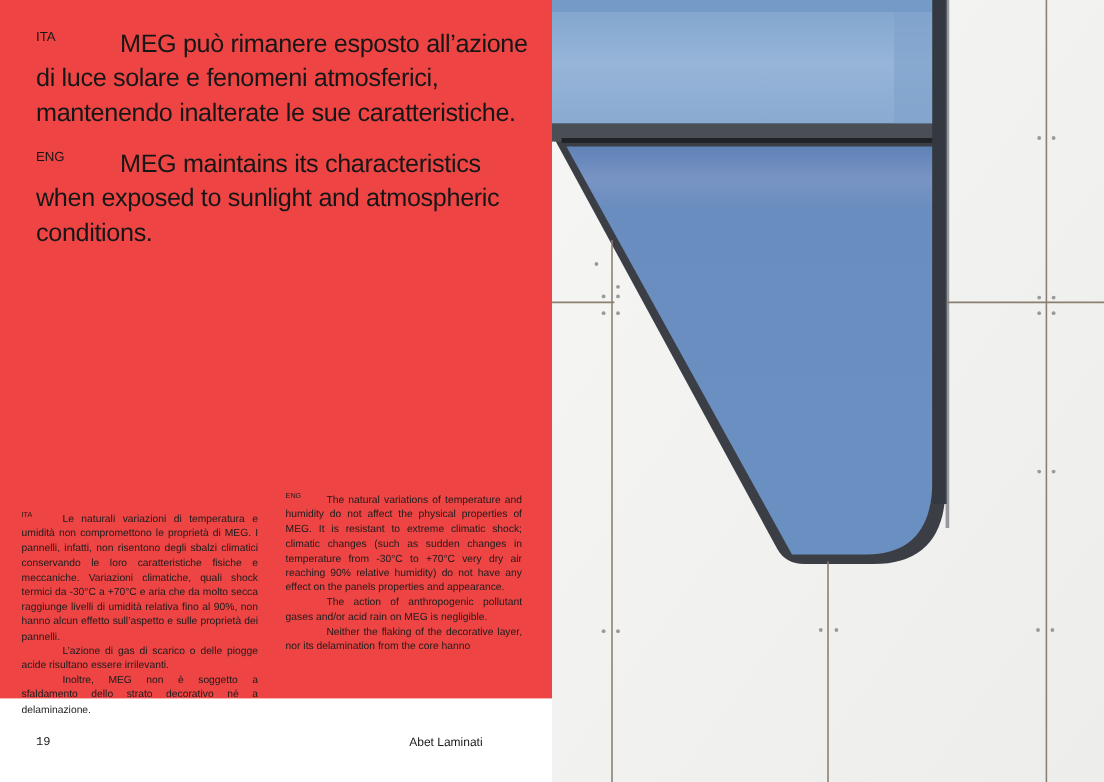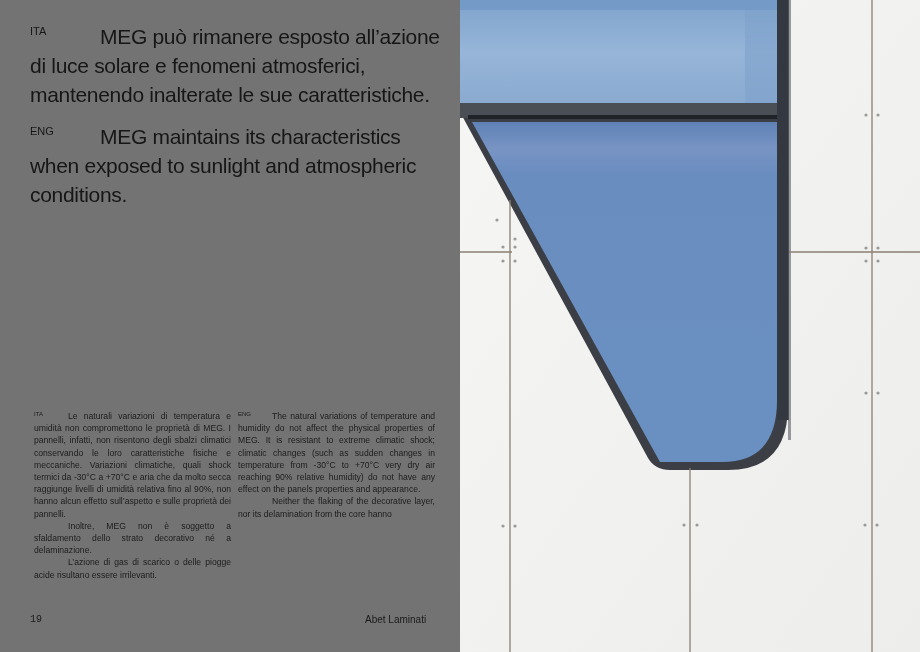--- a/index.html
+++ b/index.html
@@ -1,35 +1,35 @@
 <!DOCTYPE html>
 <html><head>
 <meta charset="utf-8">
 <style>
   * { margin: 0; padding: 0; box-sizing: border-box; }
   html, body { width: 920px; height: 652px; overflow: hidden; background: #ffffff; }
   body { position: relative; font-family: "Liberation Sans", sans-serif; color: #1a1a1a; }
 
-  .page-left { position: absolute; left: 0; top: 0; width: 460px; height: 652px; background: #737373; }
+  .page-left { position: absolute; left: 0; top: 0; width: 460px; height: 582px; background: #ef4444; }
 
   .headline { position: absolute; left: 30px; width: 410px; font-size: 21px; line-height: 29px; letter-spacing: -0.3px; color: #161616; }
   .headline.ita { top: 22px; }
   .headline.eng { top: 122px; }
   .lang-tag { position: absolute; left: 0; top: 3px; font-size: 11px; line-height: 12px; letter-spacing: 0; }
   .headline .indent { display: inline-block; width: 70px; }
 
   .body-col { position: absolute; top: 410px; width: 197px; font-size: 8.6px; line-height: 12.2px; color: #1c1c1c; text-align: justify; hyphens: manual; }
-  .body-col.ita { left: 34px; }
+  .body-col.ita { left: 18px; margin-top: 16px; }
   .body-col.eng { left: 238px; }
   .body-col p { text-indent: 34px; }
   .body-col .small-tag { position: absolute; left: 0; top: 0; font-size: 6px; line-height: 8px; }
 
   .footer { position: absolute; top: 614px; font-size: 10px; line-height: 12px; color: #1a1a1a; }
   .footer.page-no { left: 30px; font-family: Liberation Mono, monospace; }
-  .footer.brand { left: 365px; }
+  .footer.brand { left: 341px; }
 
   .photo { position: absolute; left: 460px; top: 0; width: 460px; height: 652px; overflow: hidden; background: #f4f4f2; }
   .photo svg { display: block; }
 </style>
 </head>
 <body>
 
 <div class="page-left">
 
   <div class="headline ita">
@@ -38,27 +38,28 @@
   </div>
 
   <div class="headline eng">
     <span class="lang-tag">ENG</span>
     <span class="indent"></span><span>MEG maintains its characteristics when exposed to sunlight and atmospheric conditions.</span>
   </div>
 
   <div class="body-col ita">
     <span class="small-tag">ITA</span>
     <p>Le naturali variazioni di temperatura e umidità non compromettono le proprietà di MEG. I pannelli, infatti, non risentono degli sbalzi climatici conservando le loro caratteristiche fisiche e meccaniche. Variazioni climatiche, quali shock termici da -30°C a +70°C e aria che da molto secca raggiunge livelli di umidità relativa fino al 90%, non hanno alcun effetto sull’aspetto e sulle proprietà dei pannelli.</p>
+    <p>L’azione di gas di scarico o delle piogge acide risultano essere irrilevanti.</p>
     <p>Inoltre, MEG non è soggetto a sfaldamento dello strato decorativo né a delaminazione.</p>
-    <p>L’azione di gas di scarico o delle piogge acide risultano essere irrilevanti.</p>
   </div>
 
   <div class="body-col eng">
     <span class="small-tag">ENG</span>
     <p>The natural variations of temperature and humidity do not affect the physical properties of MEG. It is resistant to extreme climatic shock; climatic changes (such as sudden changes in temperature from -30°C to +70°C very dry air reaching 90% relative humidity) do not have any effect on the panels properties and appearance.</p>
+    <p>The action of anthropogenic pollutant gases and/or acid rain on MEG is negligible.</p>
     <p>Neither the flaking of the decorative layer, nor its delamination from the core hanno</p>
   </div>
 
   <div class="footer page-no">19</div>
   <div class="footer brand">Abet Laminati</div>
 </div>
 
 <div class="photo">
   <svg width="460" height="652" viewBox="0 0 460 652" xmlns="http://www.w3.org/2000/svg">
     <defs>

